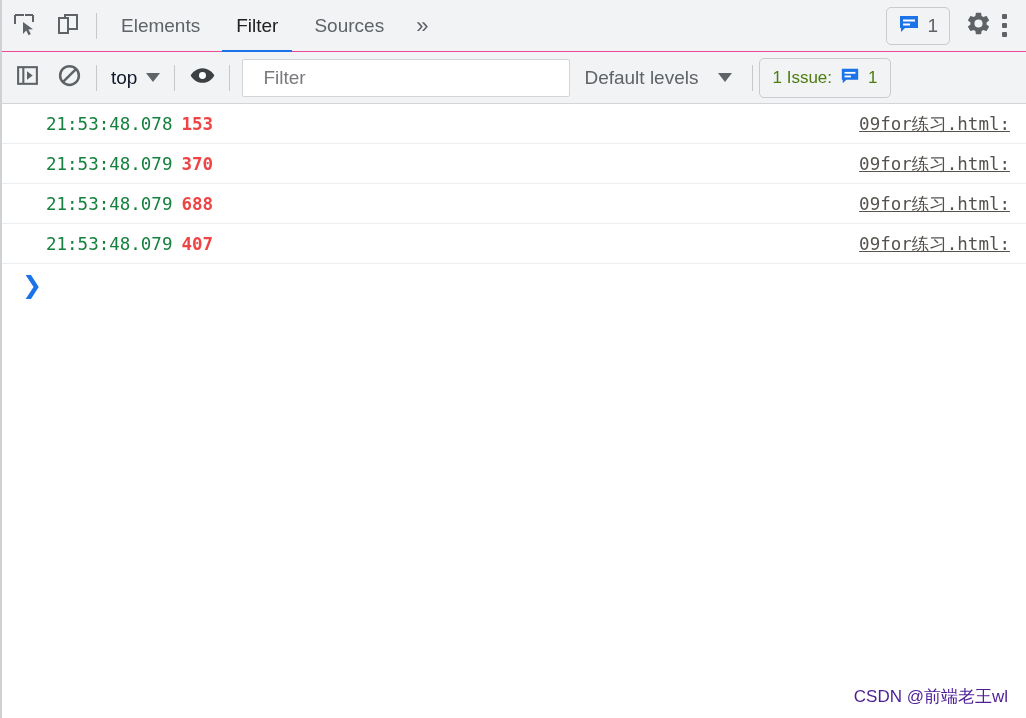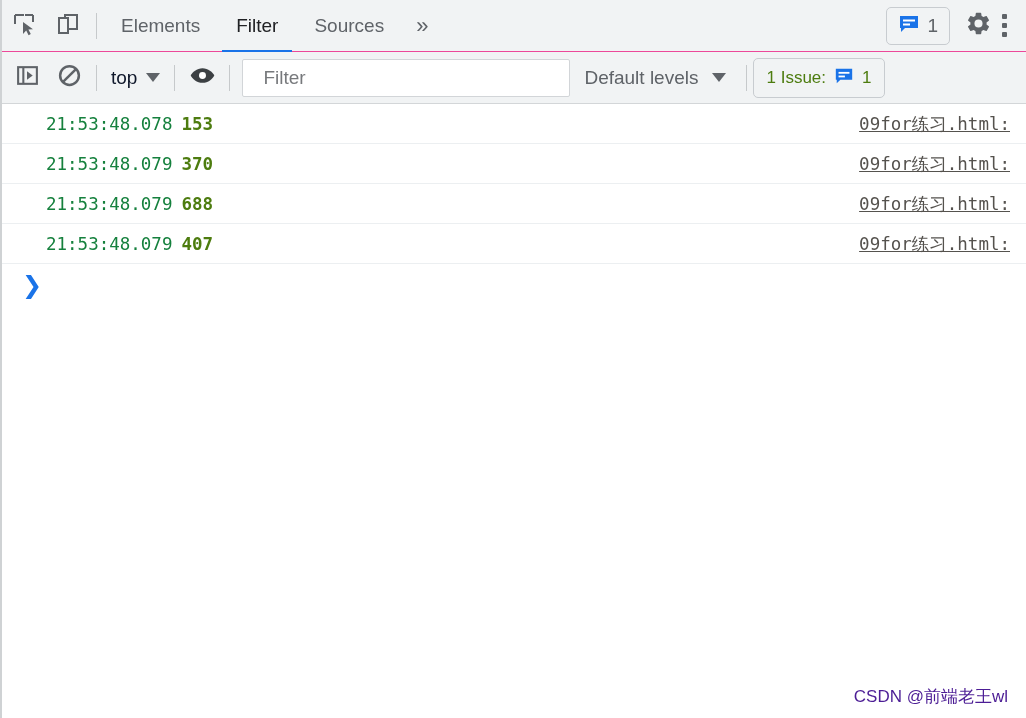--- a/index.html
+++ b/index.html
@@ -177,21 +177,21 @@
     box-sizing: border-box;
     margin-left: 6px;
   }
   .filter-input .ph {
     font-size: 19px;
     color: #77797c;
   }
   .levels {
     display: flex;
     align-items: center;
-    gap: 14px;
+    gap: 20px;
     padding: 0 14px;
     flex: 0 0 auto;
   }
   .levels .lbl {
     font-size: 19px;
     color: #5f6368;
     white-space: nowrap;
   }
   .issue-pill2 {
     display: flex;
@@ -229,21 +229,21 @@
   }
   .msg-text {
     font-family: "DejaVu Sans Mono", "Liberation Mono", monospace;
     font-size: 17.5px;
     line-height: 40px;
   }
   .ts {
     color: #15803d;
   }
   .val {
-    color: #4d7c0f;
+    color: #ef4444;
     margin-left: 9px;
     font-weight: 600;
   }
   .src-link {
     position: absolute;
     right: 0;
     top: 0;
     height: 40px;
     line-height: 40px;
     font-family: "DejaVu Sans Mono", "Liberation Mono", monospace;

